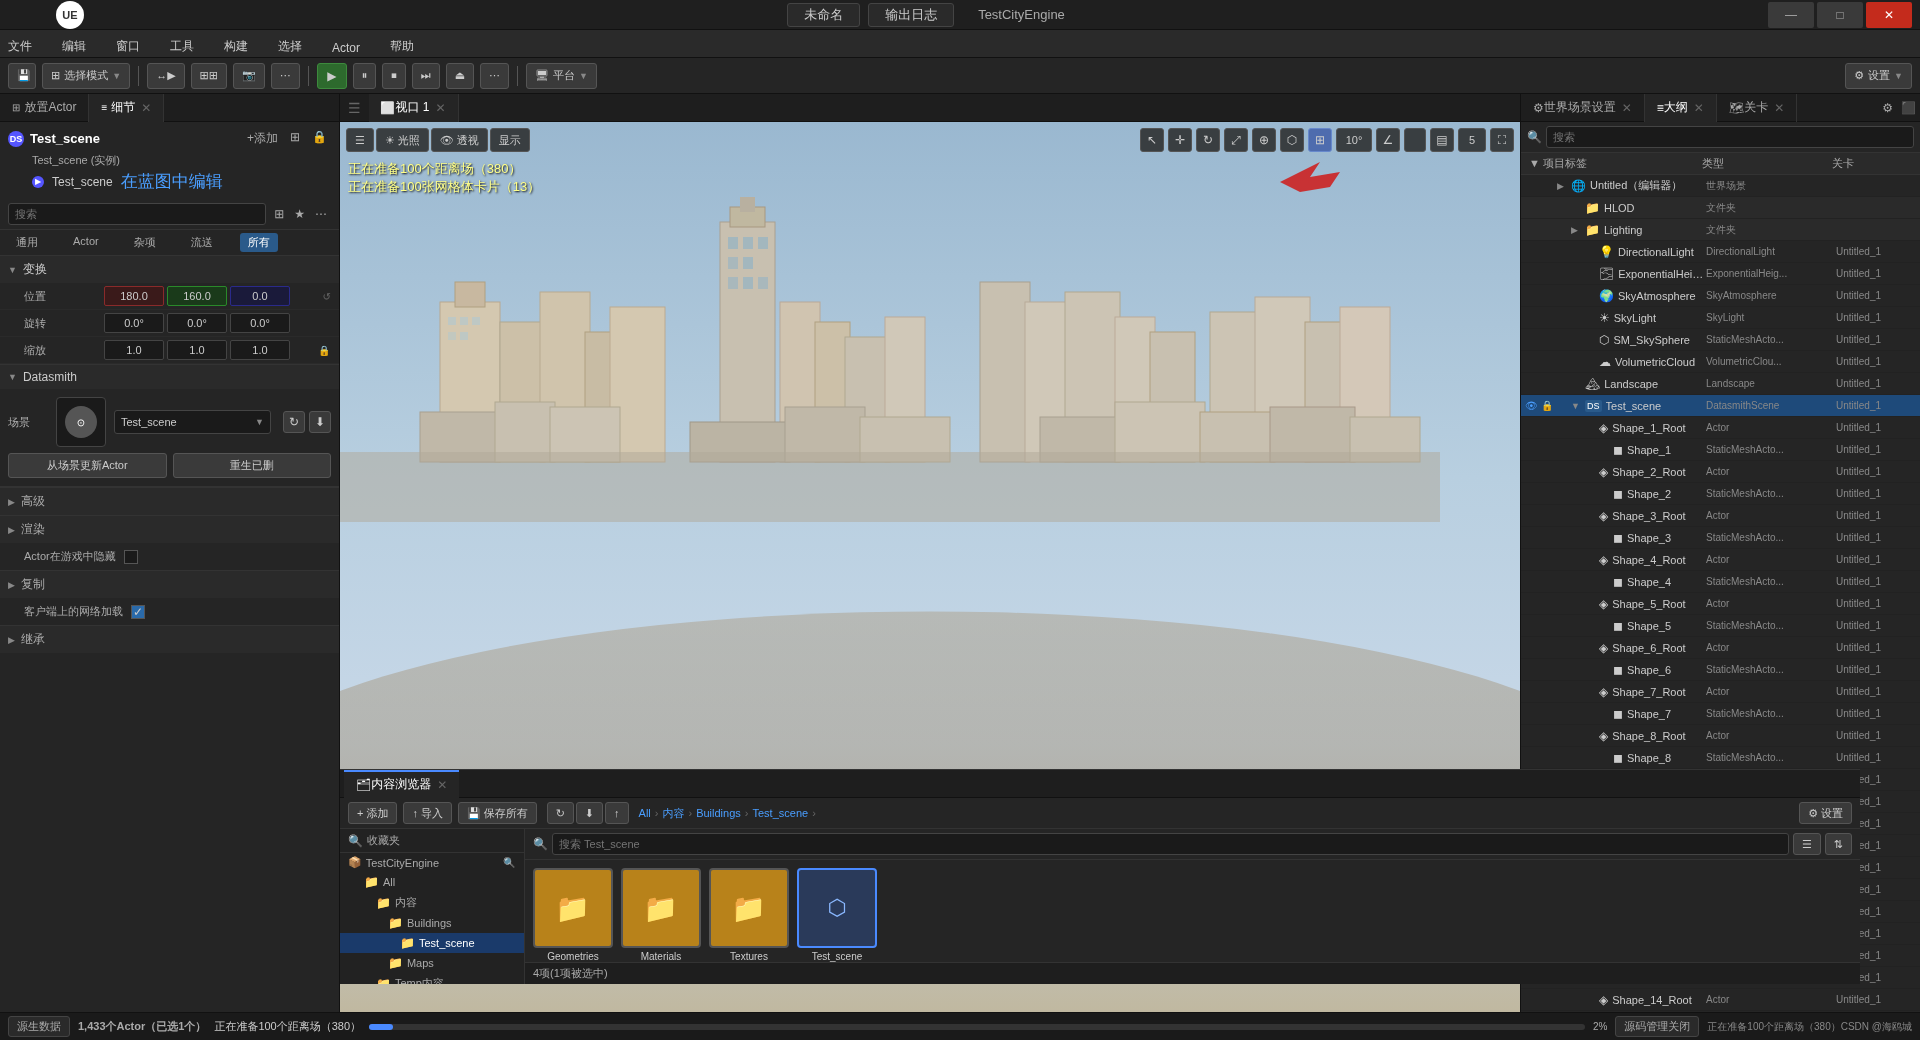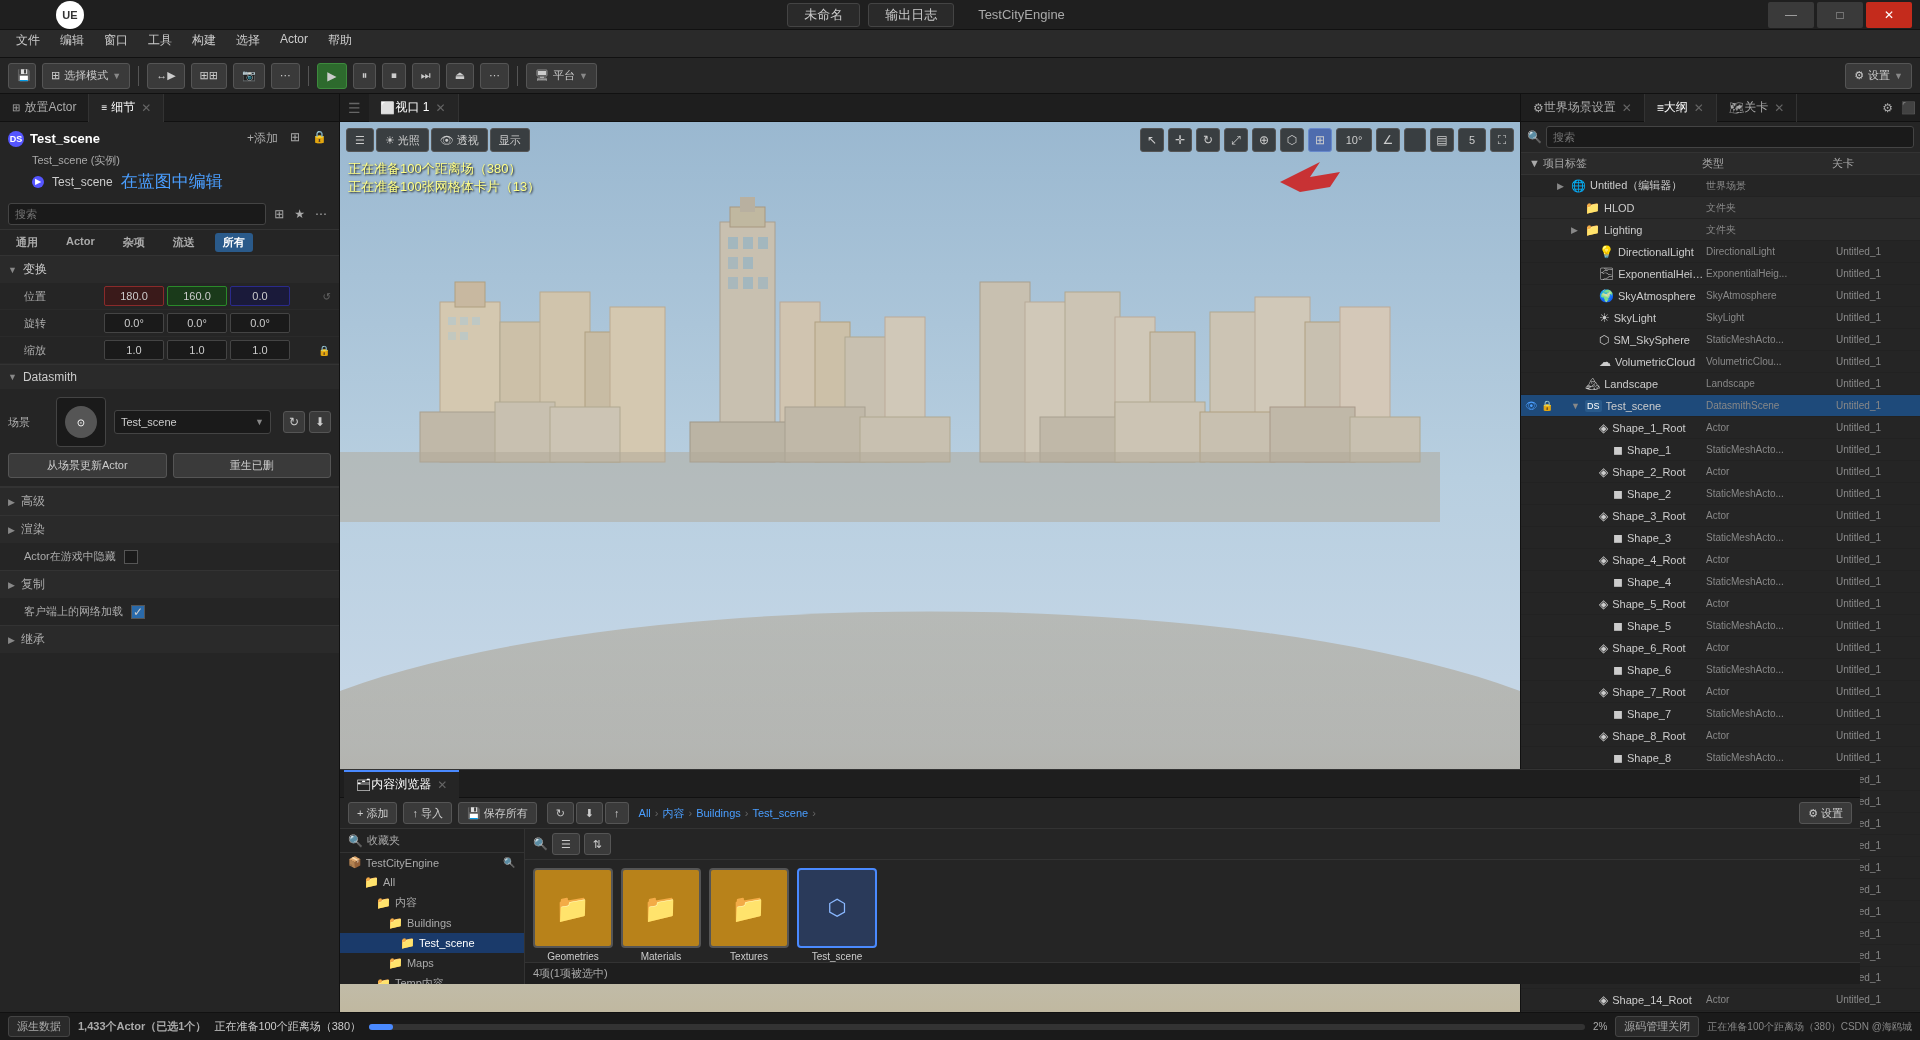--- a/index.html
+++ b/index.html
@@ -8,21 +8,21 @@
     
     #title-bar { background: #1f1f1f; height: 30px; display: flex; align-items: center; justify-content: space-between; padding: 0 8px; border-bottom: 1px solid #111; }
     #title-bar .title-left { display: flex; align-items: center; gap: 8px; }
     #title-bar .title-center { color: #ccc; font-size: 13px; }
     #title-bar .win-min { background: #3a3a3a; width: 46px; height: 26px; border-radius: 2px; display: flex; align-items: center; justify-content: center; color: #aaa; cursor: pointer; }
     #title-bar .win-max { background: #3a3a3a; width: 46px; height: 26px; border-radius: 2px; display: flex; align-items: center; justify-content: center; color: #aaa; cursor: pointer; margin: 0 1px; }
     #title-bar .win-close { background: #c42b1c; width: 46px; height: 26px; border-radius: 2px; display: flex; align-items: center; justify-content: center; color: #fff; cursor: pointer; }
     #ue-logo { width: 28px; height: 28px; background: #fff; border-radius: 50%; display: flex; align-items: center; justify-content: center; font-weight: bold; color: #333; font-size: 11px; margin-left: 48px; }
 
     
-    #menu-bar { background: #2a2a2a; height: 28px; display: flex; align-items: flex-start; padding: 0 8px; gap: 4px; border-bottom: 1px solid #111; }
+    #menu-bar { background: #2a2a2a; height: 28px; display: flex; align-items: flex-end; padding: 0 0; gap: 14px; border-bottom: 1px solid #111; }
     .menu-item { padding: 2px 8px; color: #ccc; cursor: pointer; border-radius: 3px; font-size: 12px; }
 
     
     #toolbar { background: #252525; height: 36px; display: flex; align-items: center; padding: 0 8px; gap: 6px; border-bottom: 1px solid #111; }
     .toolbar-btn { background: #3a3a3a; border: 1px solid #555; color: #ccc; padding: 3px 8px; border-radius: 3px; cursor: pointer; font-size: 11px; display: flex; align-items: center; gap: 4px; height: 26px; }
     .toolbar-sep { width: 1px; height: 20px; background: #555; margin: 0 2px; }
     .toolbar-play { background: #2d6a2d; border: 1px solid #3d8a3d; width: 30px; height: 26px; display: flex; align-items: center; justify-content: center; cursor: pointer; border-radius: 3px; }
 
     
     #main-layout { display: flex; height: calc(1040px - 30px - 28px - 36px - 28px); }
@@ -45,21 +45,21 @@
     .blue-link { color: #4a9eff; cursor: pointer; font-size: 17px; }
     .icon-circle { width: 16px; height: 16px; border-radius: 50%; background: #5555ff; display: inline-flex; align-items: center; justify-content: center; color: #fff; font-size: 9px; }
 
     
     #search-filter-bar { display: flex; align-items: center; gap: 4px; padding: 4px 8px; border-bottom: 1px solid #333; }
     .search-box { flex: 1; background: #1a1a1a; border: 1px solid #444; color: #ccc; padding: 2px 6px; border-radius: 3px; font-size: 11px; height: 22px; }
     .filter-btns { display: flex; gap: 2px; }
     .icon-btn { background: transparent; border: none; color: #aaa; cursor: pointer; font-size: 12px; padding: 2px 4px; }
 
     
-    #category-tabs { display: flex; gap: 12px; padding: 3px 8px; border-bottom: 1px solid #333; font-weight: bold; }
+    #category-tabs { display: flex; gap: 19px; padding: 3px 8px; border-bottom: 1px solid #333; }
     .cat-tab { padding: 2px 8px; border-radius: 3px; cursor: pointer; font-size: 11px; color: #aaa; }
     .cat-tab.active { background: #2a5a8a; color: #fff; }
 
     
     #properties-area { flex: 1; overflow-y: auto; padding: 0; }
     .prop-section { border-bottom: 1px solid #333; }
     .prop-section-header { display: flex; align-items: center; gap: 6px; padding: 5px 8px; background: #2a2a2a; cursor: pointer; color: #ccc; font-size: 12px; }
     .prop-row { display: flex; align-items: center; padding: 3px 8px 3px 24px; border-bottom: 1px solid #2a2a2a; }
     .prop-label { width: 80px; color: #aaa; font-size: 11px; flex-shrink: 0; }
     .prop-values { display: flex; gap: 3px; flex: 1; }
@@ -639,20 +639,21 @@
             <span class="indent" style="width:24px;"></span>
             <span class="cb-folder-icon">📁</span>
             <span>Temp内容</span>
           </div>
         </div>
 
         <div style="flex:1;display:flex;flex-direction:column;">
 
           <div style="display:flex;align-items:center;gap:4px;padding:4px 8px;border-bottom:1px solid #333;">
             <span>🔍</span>
+            <input type="text" style="flex: 1 1 0%; background: rgb(26, 26, 26); border: 1px solid rgb(68, 68, 68); color: rgb(204, 204, 204); padding: 2px 6px; border-radius: 3px; font-size: 11px; height: 22px;" placeholder="搜索 Test_scene">
             <div class="cb-btn">☰</div>
             <div class="cb-btn">⇅</div>
           </div>
           <div id="cb-content">
 
             <div class="cb-asset">
               <div class="cb-asset-thumb" style="background:#b8821a;">
                 <span>📁</span>
               </div>
               <div class="cb-asset-label">Geometries</div>

